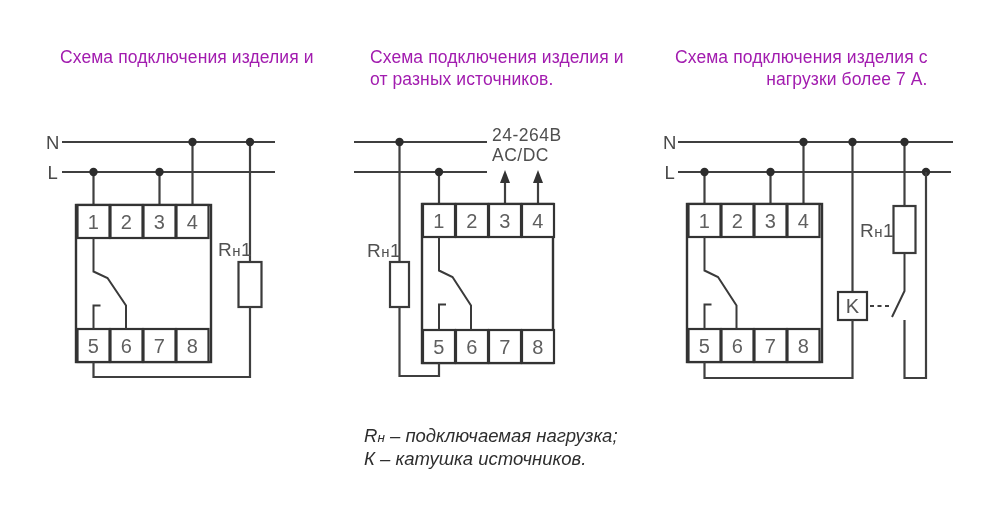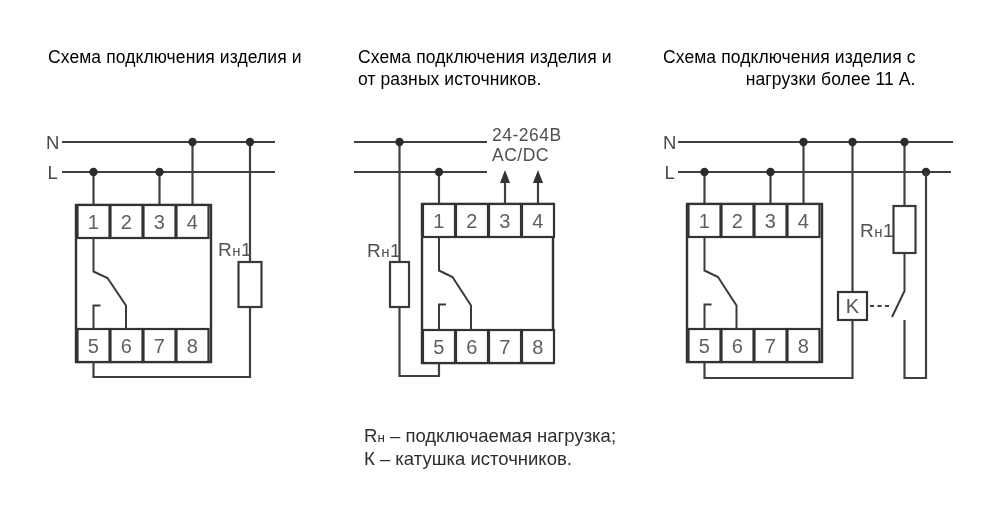--- a/index.html
+++ b/index.html
@@ -1,22 +1,22 @@
 <!DOCTYPE html>
 <html><head>
 <meta charset="utf-8">
 <style>
   html,body{margin:0;padding:0;background:#fff;}
   #stage{position:relative;width:1000px;height:518px;background:#fff;overflow:hidden;
          font-family:"Liberation Sans",sans-serif;}
-  .title{position:absolute;font-size:17.5px;line-height:22px;color:#000000;letter-spacing:.1px;}
+  .title{position:absolute;font-size:17.5px;line-height:22px;color:#a21caf;letter-spacing:.1px;margin-left:12px;}
   #title-1{left:48px;top:46px;}
   #title-2{left:358px;top:46px;}
   #title-3{left:663px;top:46px;text-align:right;}
-  #legend{position:absolute;left:364px;top:425px;font-size:18.5px;
+  #legend{position:absolute;left:364px;top:425px;font-style:italic;font-size:18.5px;
           line-height:21px;color:#2e2e2e;}
   #legend .sub{font-size:13.5px;}
   svg{position:absolute;left:0;top:0;}
   .wire{stroke:#3f3f3f;stroke-width:2.2;fill:none;}
   .thin{stroke:#3a3a3a;stroke-width:2;fill:none;}
   .box{stroke:#333;stroke-width:2.4;fill:#fff;}
   .sq{stroke:#333;stroke-width:2.2;fill:#fff;}
   .res{stroke:#3a3a3a;stroke-width:2.2;fill:#fff;}
   .dot{fill:#2c2c2c;stroke:none;}
   .num{font:400 20px "Liberation Sans",sans-serif;fill:#5f5f5f;text-anchor:middle;letter-spacing:.5px;}
@@ -35,21 +35,21 @@
 
   <div class="title" id="title-1">
     <div>Схема подключения изделия и</div>
   </div>
   <div class="title" id="title-2">
     <div>Схема подключения изделия и</div>
     <div>от разных источников.</div>
   </div>
   <div class="title" id="title-3">
     <div>Схема подключения изделия с</div>
-    <div>нагрузки более 11 А.</div>
+    <div>нагрузки более 7 А.</div>
   </div>
 
   <svg width="1000" height="518" viewBox="0 0 1000 518">
 
     <g>
       <text class="buslabel" x="46" y="149">N</text>
       <text class="buslabel" x="47.5" y="178.5">L</text>
       <line class="wire" x1="62" y1="142" x2="275" y2="142"></line>
       <line class="wire" x1="62" y1="172" x2="275" y2="172"></line>
 

